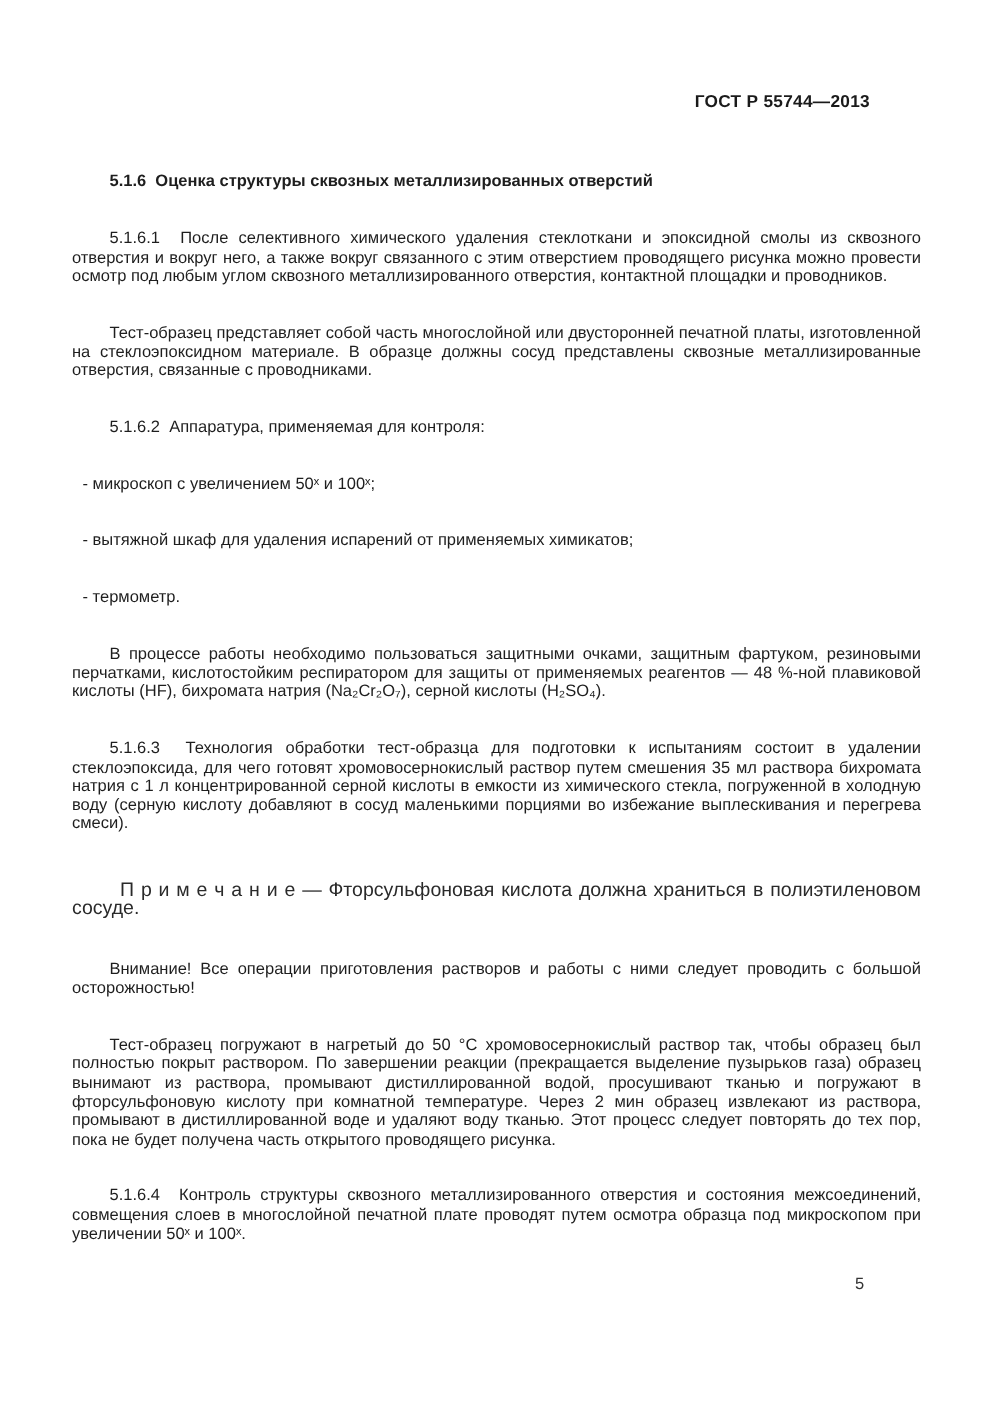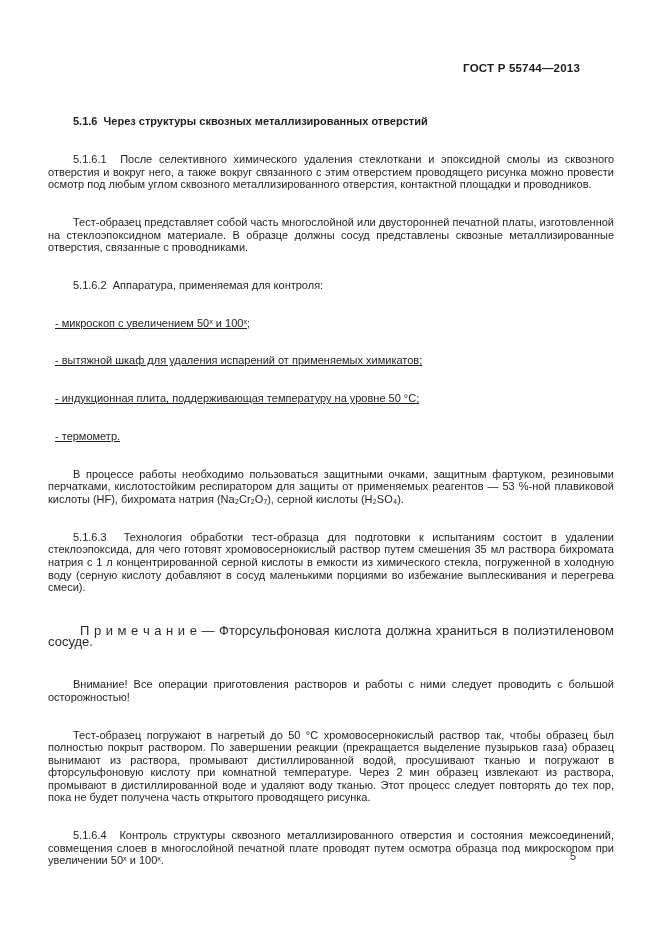--- a/index.html
+++ b/index.html
@@ -37,21 +37,20 @@
     text-align: justify;
     white-space: pre-wrap;
   }
   .content p {
     margin: 0;
     padding: 0;
     text-indent: 25px;
   }
   .content p.li {
     text-indent: 7px;
-    text-decoration: underline;
   }
   .content p.h {
     font-weight: bold;
   }
   .content p.note {
     font-size: 13px;
     line-height: 11.5px;
     text-indent: 32px;
     margin-top: 6px;
     margin-bottom: 5px;
@@ -67,29 +66,28 @@
   }
 </style>
 </head>
 <body>
 
 <div class="page">
 
   <div class="doc-header">ГОСТ Р 55744—2013</div>
 
   <div class="content">
-    <p class="h">5.1.6  Через структуры сквозных металлизированных отверстий</p>
+    <p class="h">5.1.6  Оценка структуры сквозных металлизированных отверстий</p>
     <p>5.1.6.1  После селективного химического удаления стеклоткани и эпоксидной смолы из сквозного отверстия и вокруг него, а также вокруг связанного с этим отверстием проводящего рисунка можно провести осмотр под любым углом сквозного металлизированного отверстия, контактной площадки и проводников.</p>
     <p>Тест-образец представляет собой часть многослойной или двусторонней печатной платы, изготовленной на стеклоэпоксидном материале. В образце должны сосуд представлены сквозные металлизированные отверстия, связанные с проводниками.</p>
     <p>5.1.6.2  Аппаратура, применяемая для контроля:</p>
     <p class="li">- микроскоп с увеличением 50ˣ и 100ˣ;</p>
     <p class="li">- вытяжной шкаф для удаления испарений от применяемых химикатов;</p>
-    <p class="li">- индукционная плита, поддерживающая температуру на уровне 50 °С;</p>
     <p class="li">- термометр.</p>
-    <p>В процессе работы необходимо пользоваться защитными очками, защитным фартуком, резиновыми перчатками, кислотостойким респиратором для защиты от применяемых реагентов — 53 %-ной плавиковой кислоты (HF), бихромата натрия (Na₂Cr₂O₇), серной кислоты (H₂SO₄).</p>
+    <p>В процессе работы необходимо пользоваться защитными очками, защитным фартуком, резиновыми перчатками, кислотостойким респиратором для защиты от применяемых реагентов — 48 %-ной плавиковой кислоты (HF), бихромата натрия (Na₂Cr₂O₇), серной кислоты (H₂SO₄).</p>
     <p>5.1.6.3  Технология обработки тест-образца для подготовки к испытаниям состоит в удалении стеклоэпоксида, для чего готовят хромовосернокислый раствор путем смешения 35 мл раствора бихромата натрия с 1 л концентрированной серной кислоты в емкости из химического стекла, погруженной в холодную воду (серную кислоту добавляют в сосуд маленькими порциями во избежание выплескивания и перегрева смеси).</p>
     <p class="note">П р и м е ч а н и е — Фторсульфоновая кислота должна храниться в полиэтиленовом сосуде.</p>
     <p><span class="b">Внимание!</span><span> Все операции приготовления растворов и работы с ними следует проводить с большой осторожностью!</span></p>
     <p>Тест-образец погружают в нагретый до 50 °С хромовосернокислый раствор так, чтобы образец был полностью покрыт раствором. По завершении реакции (прекращается выделение пузырьков газа) образец вынимают из раствора, промывают дистиллированной водой, просушивают тканью и погружают в фторсульфоновую кислоту при комнатной температуре. Через 2 мин образец извлекают из раствора, промывают в дистиллированной воде и удаляют воду тканью. Этот процесс следует повторять до тех пор, пока не будет получена часть открытого проводящего рисунка.</p>
     <p>5.1.6.4  Контроль структуры сквозного металлизированного отверстия и состояния межсоединений, совмещения слоев в многослойной печатной плате проводят путем осмотра образца под микроскопом при увеличении 50ˣ и 100ˣ.</p>
     
     
     
     
     

